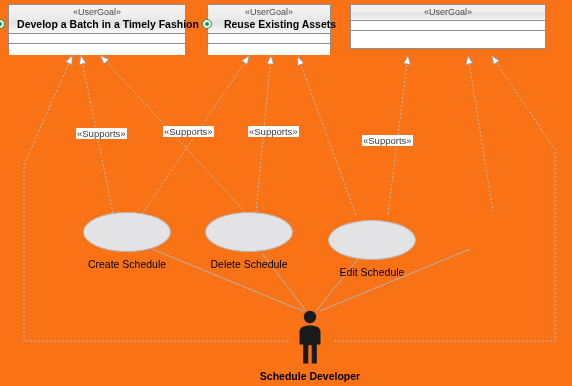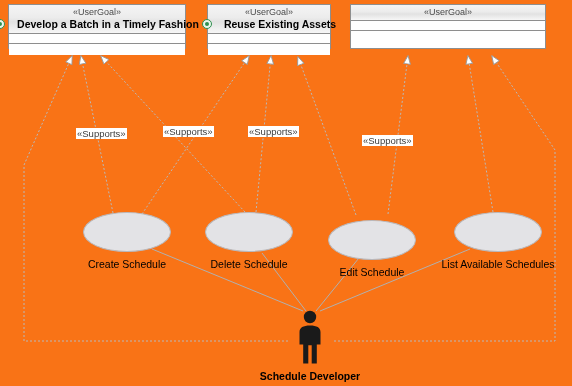--- a/index.html
+++ b/index.html
@@ -231,24 +231,20 @@
   <div class="usecase" style="left:205px; top:212px; width:88px; height:40px;">
     <div class="usecase-oval"></div>
     <div class="usecase-label">Delete Schedule</div>
   </div>
 
   <div class="usecase" style="left:328px; top:220px; width:88px; height:40px;">
     <div class="usecase-oval"></div>
     <div class="usecase-label">Edit Schedule</div>
   </div>
 
-  <div class="usecase" style="left:454px; top:212px; width:88px; height:40px;">
-    <div class="usecase-oval"></div>
-    <div class="usecase-label">List Available Schedules</div>
-  </div>
 
   <div class="actor" style="left:292px; top:310px; width:36px; height:55px;">
     <svg viewBox="0 0 36 55" width="36" height="55">
       <circle cx="18" cy="7" r="6.2" fill="#1a1a1a"></circle>
       <path d="M18,15.5 C11.2,15.5 7.5,17.6 7.5,22.2 L7.5,34.5 L11.2,34.5
                L11.2,53.5 L16.3,53.5 L16.3,35.2 L19.7,35.2 L19.7,53.5
                L24.8,53.5 L24.8,34.5 L28.5,34.5 L28.5,22.2
                C28.5,17.6 24.8,15.5 18,15.5 Z" fill="#1a1a1a"></path>
     </svg>
     <div class="actor-label">Schedule Developer</div>

